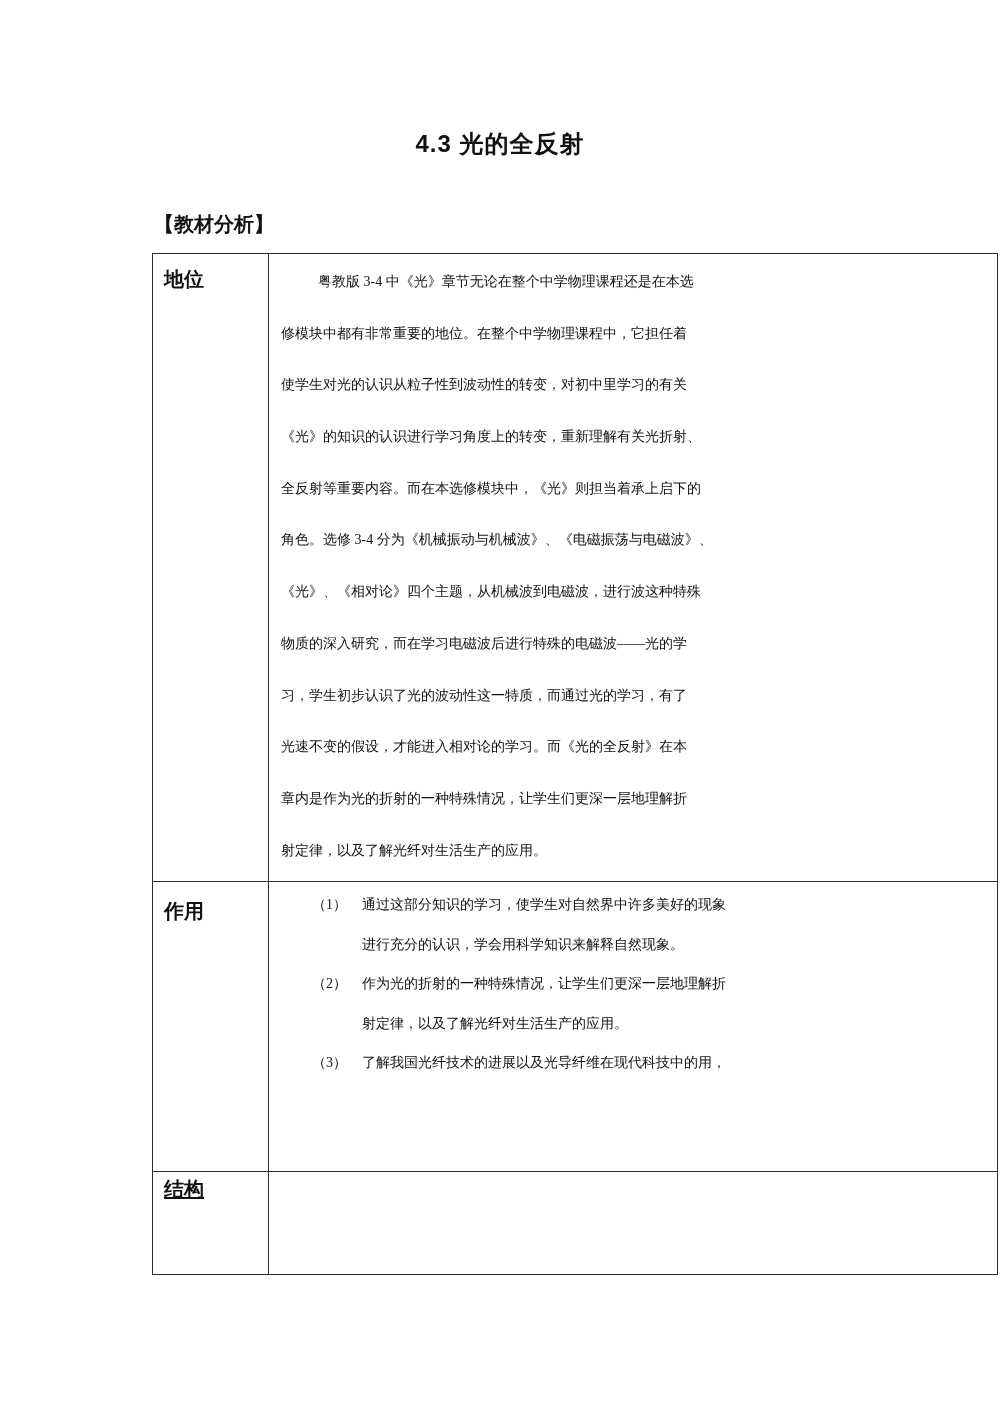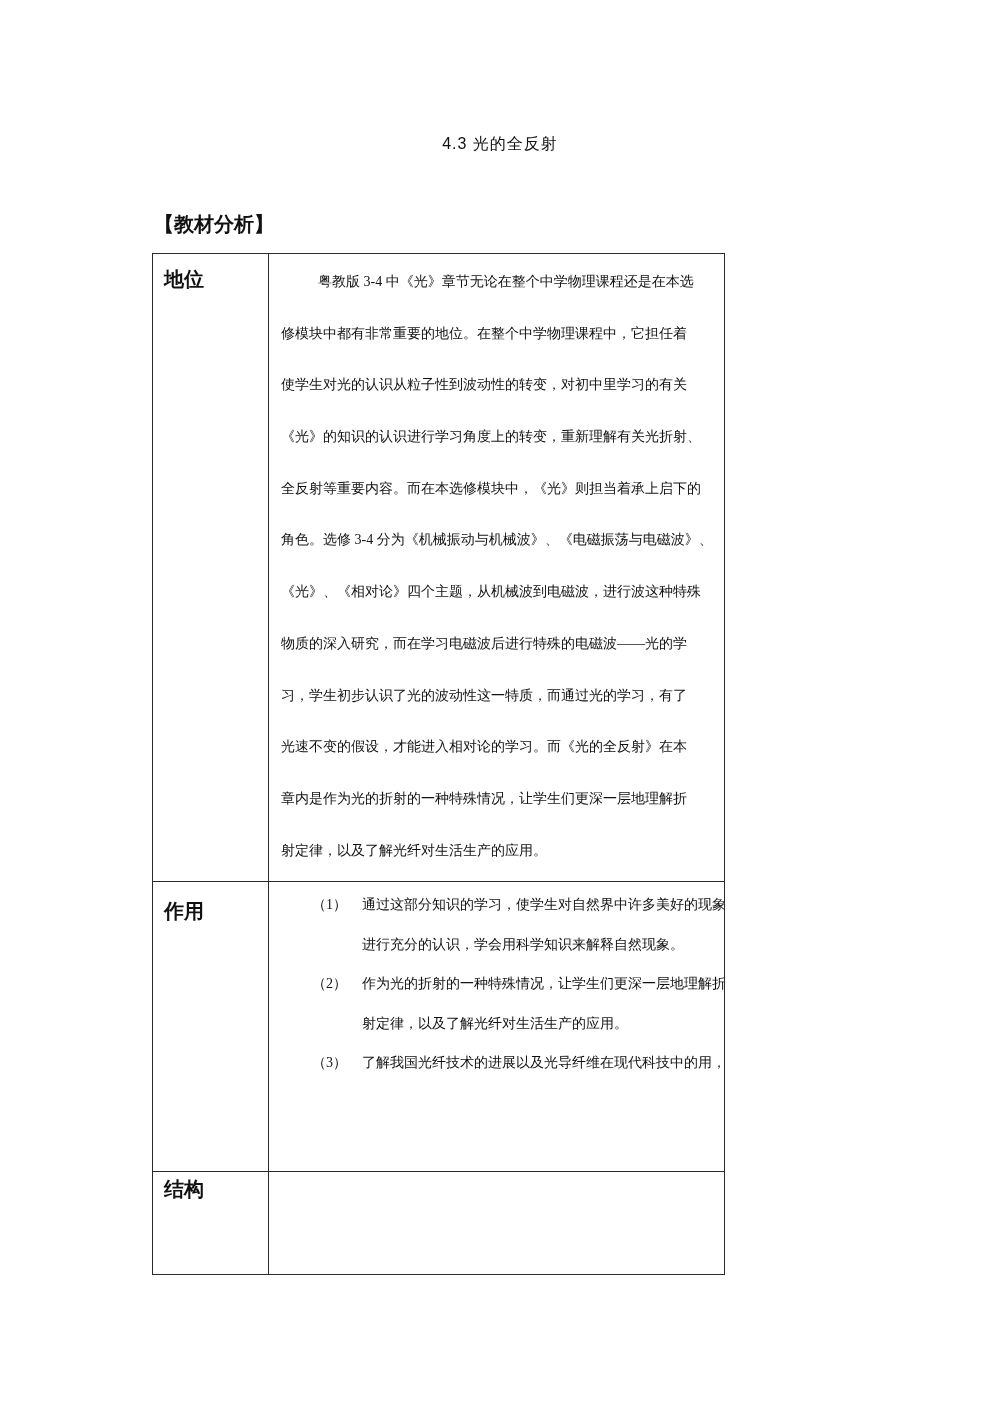--- a/index.html
+++ b/index.html
@@ -3,48 +3,48 @@
 <meta charset="utf-8">
 <style>
   html, body { margin:0; padding:0; background:#e8e8e8; }
   #page {
     position:relative; width:1000px; height:1414px; background:#ffffff;
     margin:0 auto; overflow:hidden; color:#111;
     font-family:"Liberation Serif", serif;
   }
   .page-title {
     position:absolute; top:129px; left:0; width:1000px;
-    text-align:center; font-size:16px; line-height:30px; font-weight:normal;
+    text-align:center; font-size:24px; line-height:30px; font-weight:bold;
     font-family:"Liberation Sans", sans-serif; letter-spacing:1px;
   }
   .section-heading {
     position:absolute; top:210px; left:154px;
     font-size:20px; line-height:28px; font-weight:bold;
     font-family:"Liberation Sans", sans-serif;
   }
   .doc-table {
-    position:absolute; left:152px; top:253px; width:573px;
+    position:absolute; left:152px; top:253px; width:846px;
     border:1.5px solid #2a2a2a; box-sizing:border-box;
     background:#fff;
   }
   .t-row { display:flex; box-sizing:border-box; }
   .t-row + .t-row { border-top:1.5px solid #2a2a2a;gap:31px; }
   .t-row.r1 { height:627px; }
   .t-row.r2 { height:290px; }
   .t-row.r3 { height:103px; }
   .t-label {
     flex:0 0 116px; box-sizing:border-box;
     border-right:1.5px solid #2a2a2a;
     font-family:"Liberation Sans", sans-serif;
     font-weight:bold; font-size:20px;
     padding-left:11px;
   }
   .r1 .t-label { padding-top:12px; }
   .r2 .t-label { padding-top:16px; }
-  .r3 .t-label { padding-top:4px; }
+  .r3 .t-label { padding-top:4px;text-decoration:underline; }
   .t-content {
     flex:1; box-sizing:border-box; overflow:hidden;
     font-size:14px;
   }
   .r1 .t-content { padding:2px 12px 0 12px; }
   .p-line { height:51.7px; line-height:51.7px; white-space:nowrap; }
   .p-line.first { text-indent:37px; }
   .r2 .t-content { padding:3px 10px 0 12px; }
   .item-line { height:39.5px; line-height:39.5px; display:flex; white-space:nowrap; }
   .item-line .num { flex:0 0 50px; }

